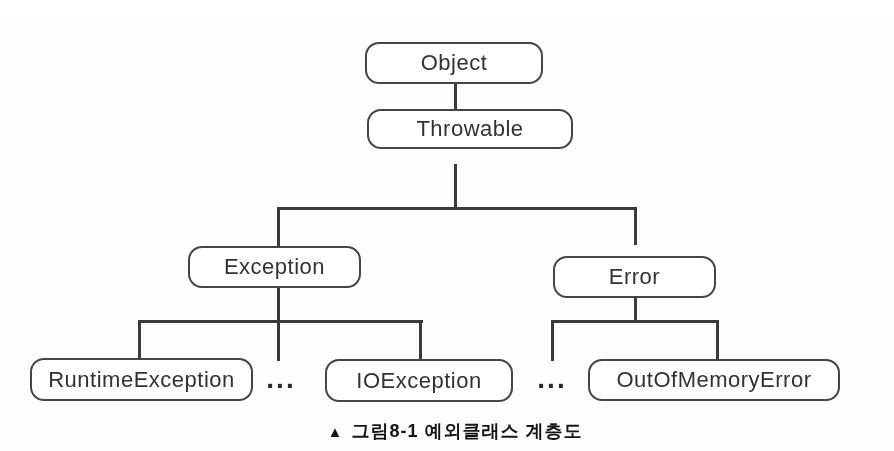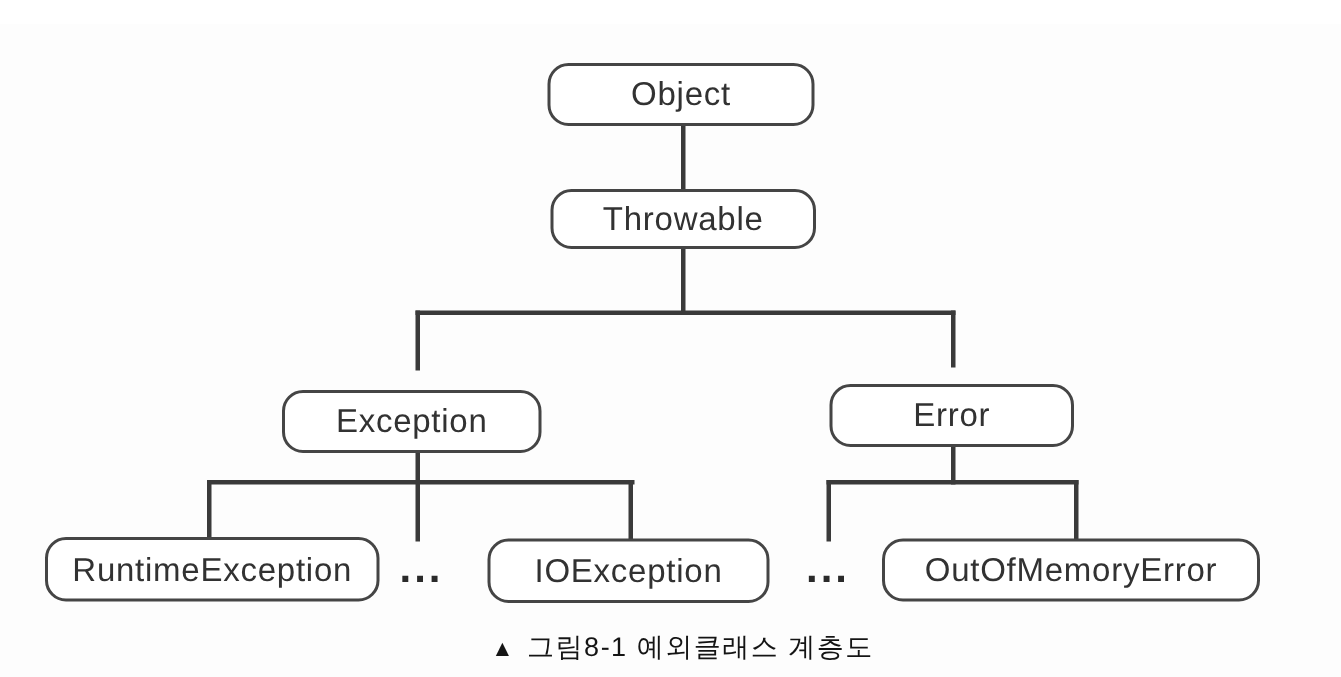--- a/index.html
+++ b/index.html
@@ -44,30 +44,30 @@
   }
 
   .caption {
     position: absolute;
     left: 0;
     top: 403px;
     width: 894px;
     text-align: center;
     padding-left: 16px;
     font-size: 18px;
-    font-weight: normal;
+    font-weight: bold;
     color: #141414;
     letter-spacing: 1px;
   }
   .caption .marker { font-size: 15px; margin-right: 8px; }
 
   
   .n-object            { left: 365px; top: 26px;  width: 178px; height: 42px; }
-  .n-throwable         { left: 367px; top: 110px; width: 177px; height: 40px; text-align: right; }
-  .n-exception         { left: 188px; top: 244px; width: 173px; height: 42px; }
+  .n-throwable         { left: 367px; top: 93px; width: 206px; height: 40px; text-align: right; }
+  .n-exception         { left: 188px; top: 230px; width: 173px; height: 42px; }
   .n-error             { left: 553px; top: 240px; width: 163px; height: 42px; }
   .n-runtime-exception { left: 30px;  top: 342px; width: 223px; height: 43px; }
   .n-io-exception      { left: 325px; top: 343px; width: 188px; height: 43px; }
   .n-oom-error         { left: 588px; top: 343px; width: 252px; height: 42px; }
 
   
   .e-obj-thr      { left: 454px; top: 67px;  width: 3px;   height: 43px; }
   .e-thr-down     { left: 454px; top: 148px; width: 3px;   height: 46px; }
   .e-branch1      { left: 277px; top: 191px; width: 360px; height: 3px;  }
   .e-b1-exception { left: 277px; top: 191px; width: 3px;   height: 40px; }

